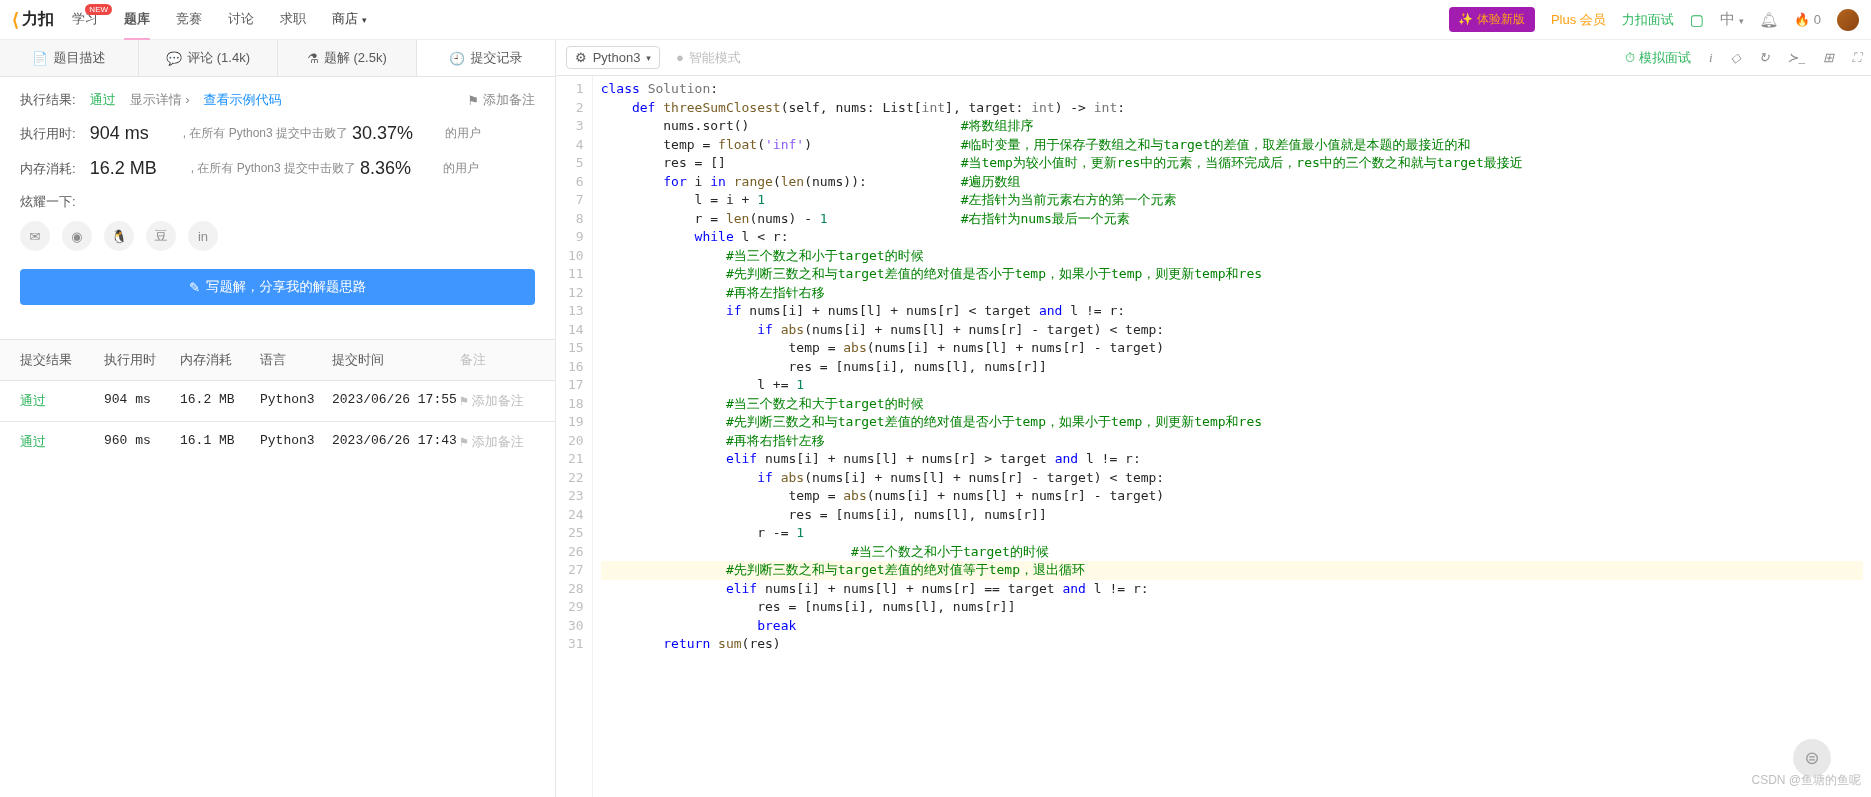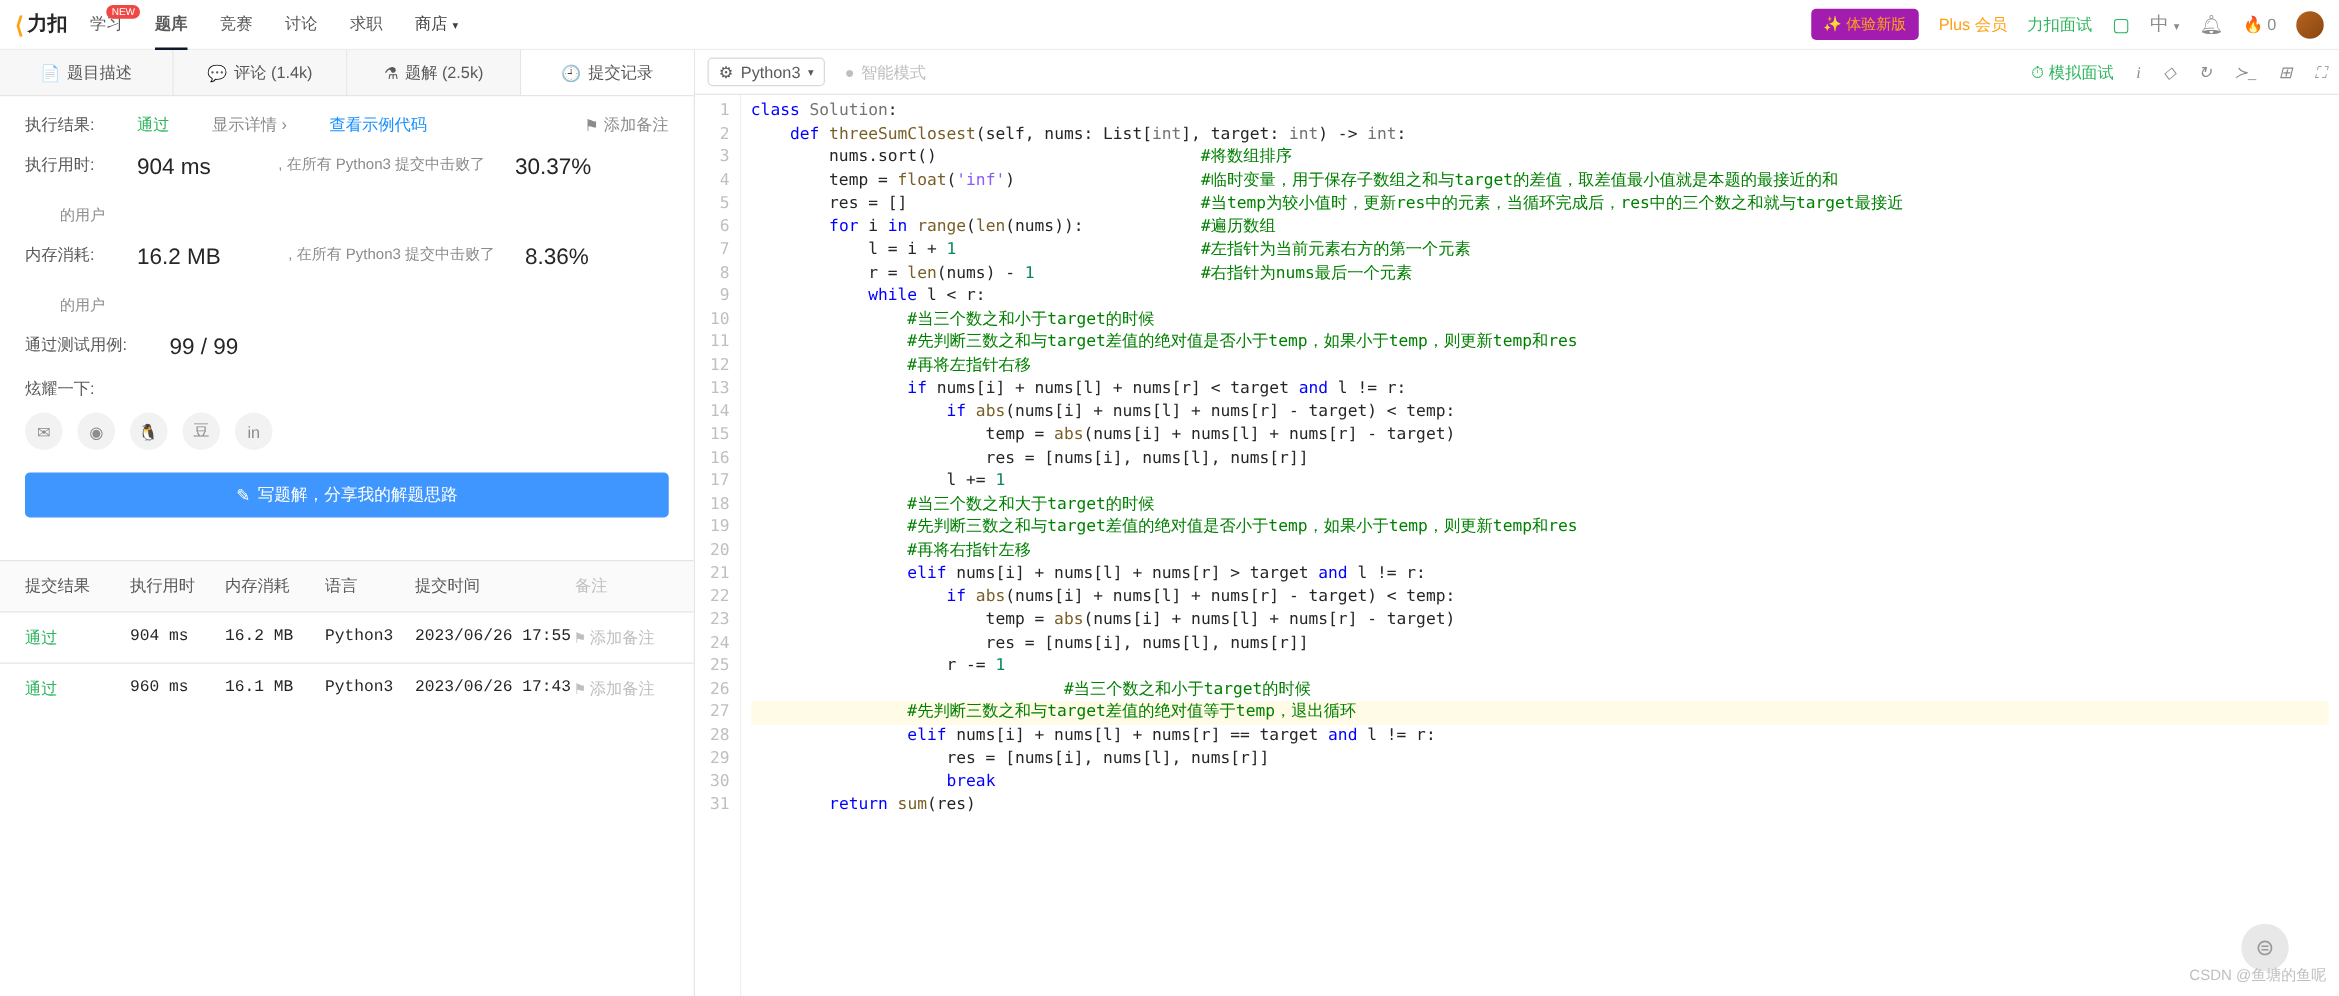--- a/index.html
+++ b/index.html
@@ -4,21 +4,21 @@
   <style>
     * { margin: 0; padding: 0; box-sizing: border-box; }
     body { font-family: -apple-system, BlinkMacSystemFont, "PingFang SC", "Microsoft YaHei", sans-serif; font-size: 13px; color: #262626; background: #fff; }
     
     
     .top-nav { display: flex; align-items: center; height: 40px; padding: 0 12px; border-bottom: 1px solid #eee; }
     .logo { display: flex; align-items: center; font-weight: bold; font-size: 16px; color: #262626; margin-right: 18px; }
     .logo-icon { color: #ffa116; font-size: 18px; margin-right: 3px; }
     .nav-items { display: flex; gap: 26px; }
     .nav-item { color: #595959; cursor: pointer; position: relative; padding: 10px 0; }
-    .nav-item.active { font-weight: 600; border-bottom: 2px solid #0f172a; }
+    .nav-item.active { font-weight: 600; border-bottom: 2px solid #f9a8d4; }
     .nav-item.store { color: #404040; }
     .nav-badge { position: absolute; top: 4px; right: -14px; background: #ef4743; color: #fff; font-size: 8px; padding: 1px 4px; border-radius: 6px; }
     .nav-dropdown::after { content: "▾"; font-size: 9px; margin-left: 4px; }
     .nav-right { margin-left: auto; display: flex; align-items: center; gap: 16px; }
     .btn-new { background: #a21caf; color: #ffa116; padding: 4px 10px; border-radius: 4px; font-size: 12px; }
     .btn-plus { color: #ffa116; font-size: 13px; }
     .btn-interview { color: #2db55d; font-size: 13px; }
     .icon-btn { color: #8c8c8c; font-size: 15px; cursor: pointer; }
     .fire { display: flex; align-items: center; gap: 3px; color: #8c8c8c; }
     .avatar { width: 22px; height: 22px; border-radius: 50%; background: linear-gradient(135deg,#b5651d,#8b4513); }
@@ -31,21 +31,21 @@
     
     .left-tabs { display: flex; border-bottom: 1px solid #e5e5e5; }
     .ltab { flex: 1; text-align: center; padding: 9px 0; color: #595959; cursor: pointer; border-right: 1px solid #e5e5e5; display: flex; align-items: center; justify-content: center; gap: 5px; }
     .ltab:last-child { border-right: none; }
     .ltab.active { background: #fff; }
     .ltab:not(.active) { background: #f7f7f7; }
     .ltab-icon { font-size: 13px; }
     
     
     .result-card { padding: 14px 20px; }
-    .result-row { display: flex; margin-bottom: 14px; flex-wrap: wrap; gap: 20px; }
+    .result-row { display: flex; align-items: center; margin-bottom: 14px; flex-wrap: wrap; }
     .result-label { color: #595959; margin-right: 14px; }
     .pass-tag { color: #2db55d; font-weight: 500; margin-right: 14px; }
     .detail-link { color: #8c8c8c; margin-right: 14px; cursor: pointer; }
     .example-link { color: #1890ff; cursor: pointer; }
     .add-note { margin-left: auto; color: #8c8c8c; display: flex; align-items: center; gap: 4px; cursor: pointer; }
     .metric-value { font-size: 18px; font-weight: 500; margin-right: 6px; }
     .metric-text { color: #8c8c8c; font-size: 12px; margin-left: 28px; }
     .pct { font-size: 18px; font-weight: 500; margin: 0 4px; }
     .share-row { color: #595959; margin-bottom: 10px; }
     .share-icons { display: flex; gap: 12px; }
@@ -159,24 +159,20 @@
         <span class="metric-text">, 在所有 Python3 提交中击败了</span>
         <span class="pct">30.37%</span>
         <span class="metric-text">的用户</span>
       </div>
       <div class="result-row">
         <span class="result-label">内存消耗:</span>
         <span class="metric-value">16.2 MB</span>
         <span class="metric-text">, 在所有 Python3 提交中击败了</span>
         <span class="pct">8.36%</span>
         <span class="metric-text">的用户</span>
-      </div>
-      <div class="result-row">
-        <span class="result-label">通过测试用例:</span>
-        <span class="metric-value">99 / 99</span>
       </div>
       <div class="share-row">炫耀一下:</div>
       <div class="share-icons">
         <div class="share-icon">✉</div>
         <div class="share-icon">◉</div>
         <div class="share-icon">🐧</div>
         <div class="share-icon">豆</div>
         <div class="share-icon">in</div>
       </div>
       <button class="write-btn">

